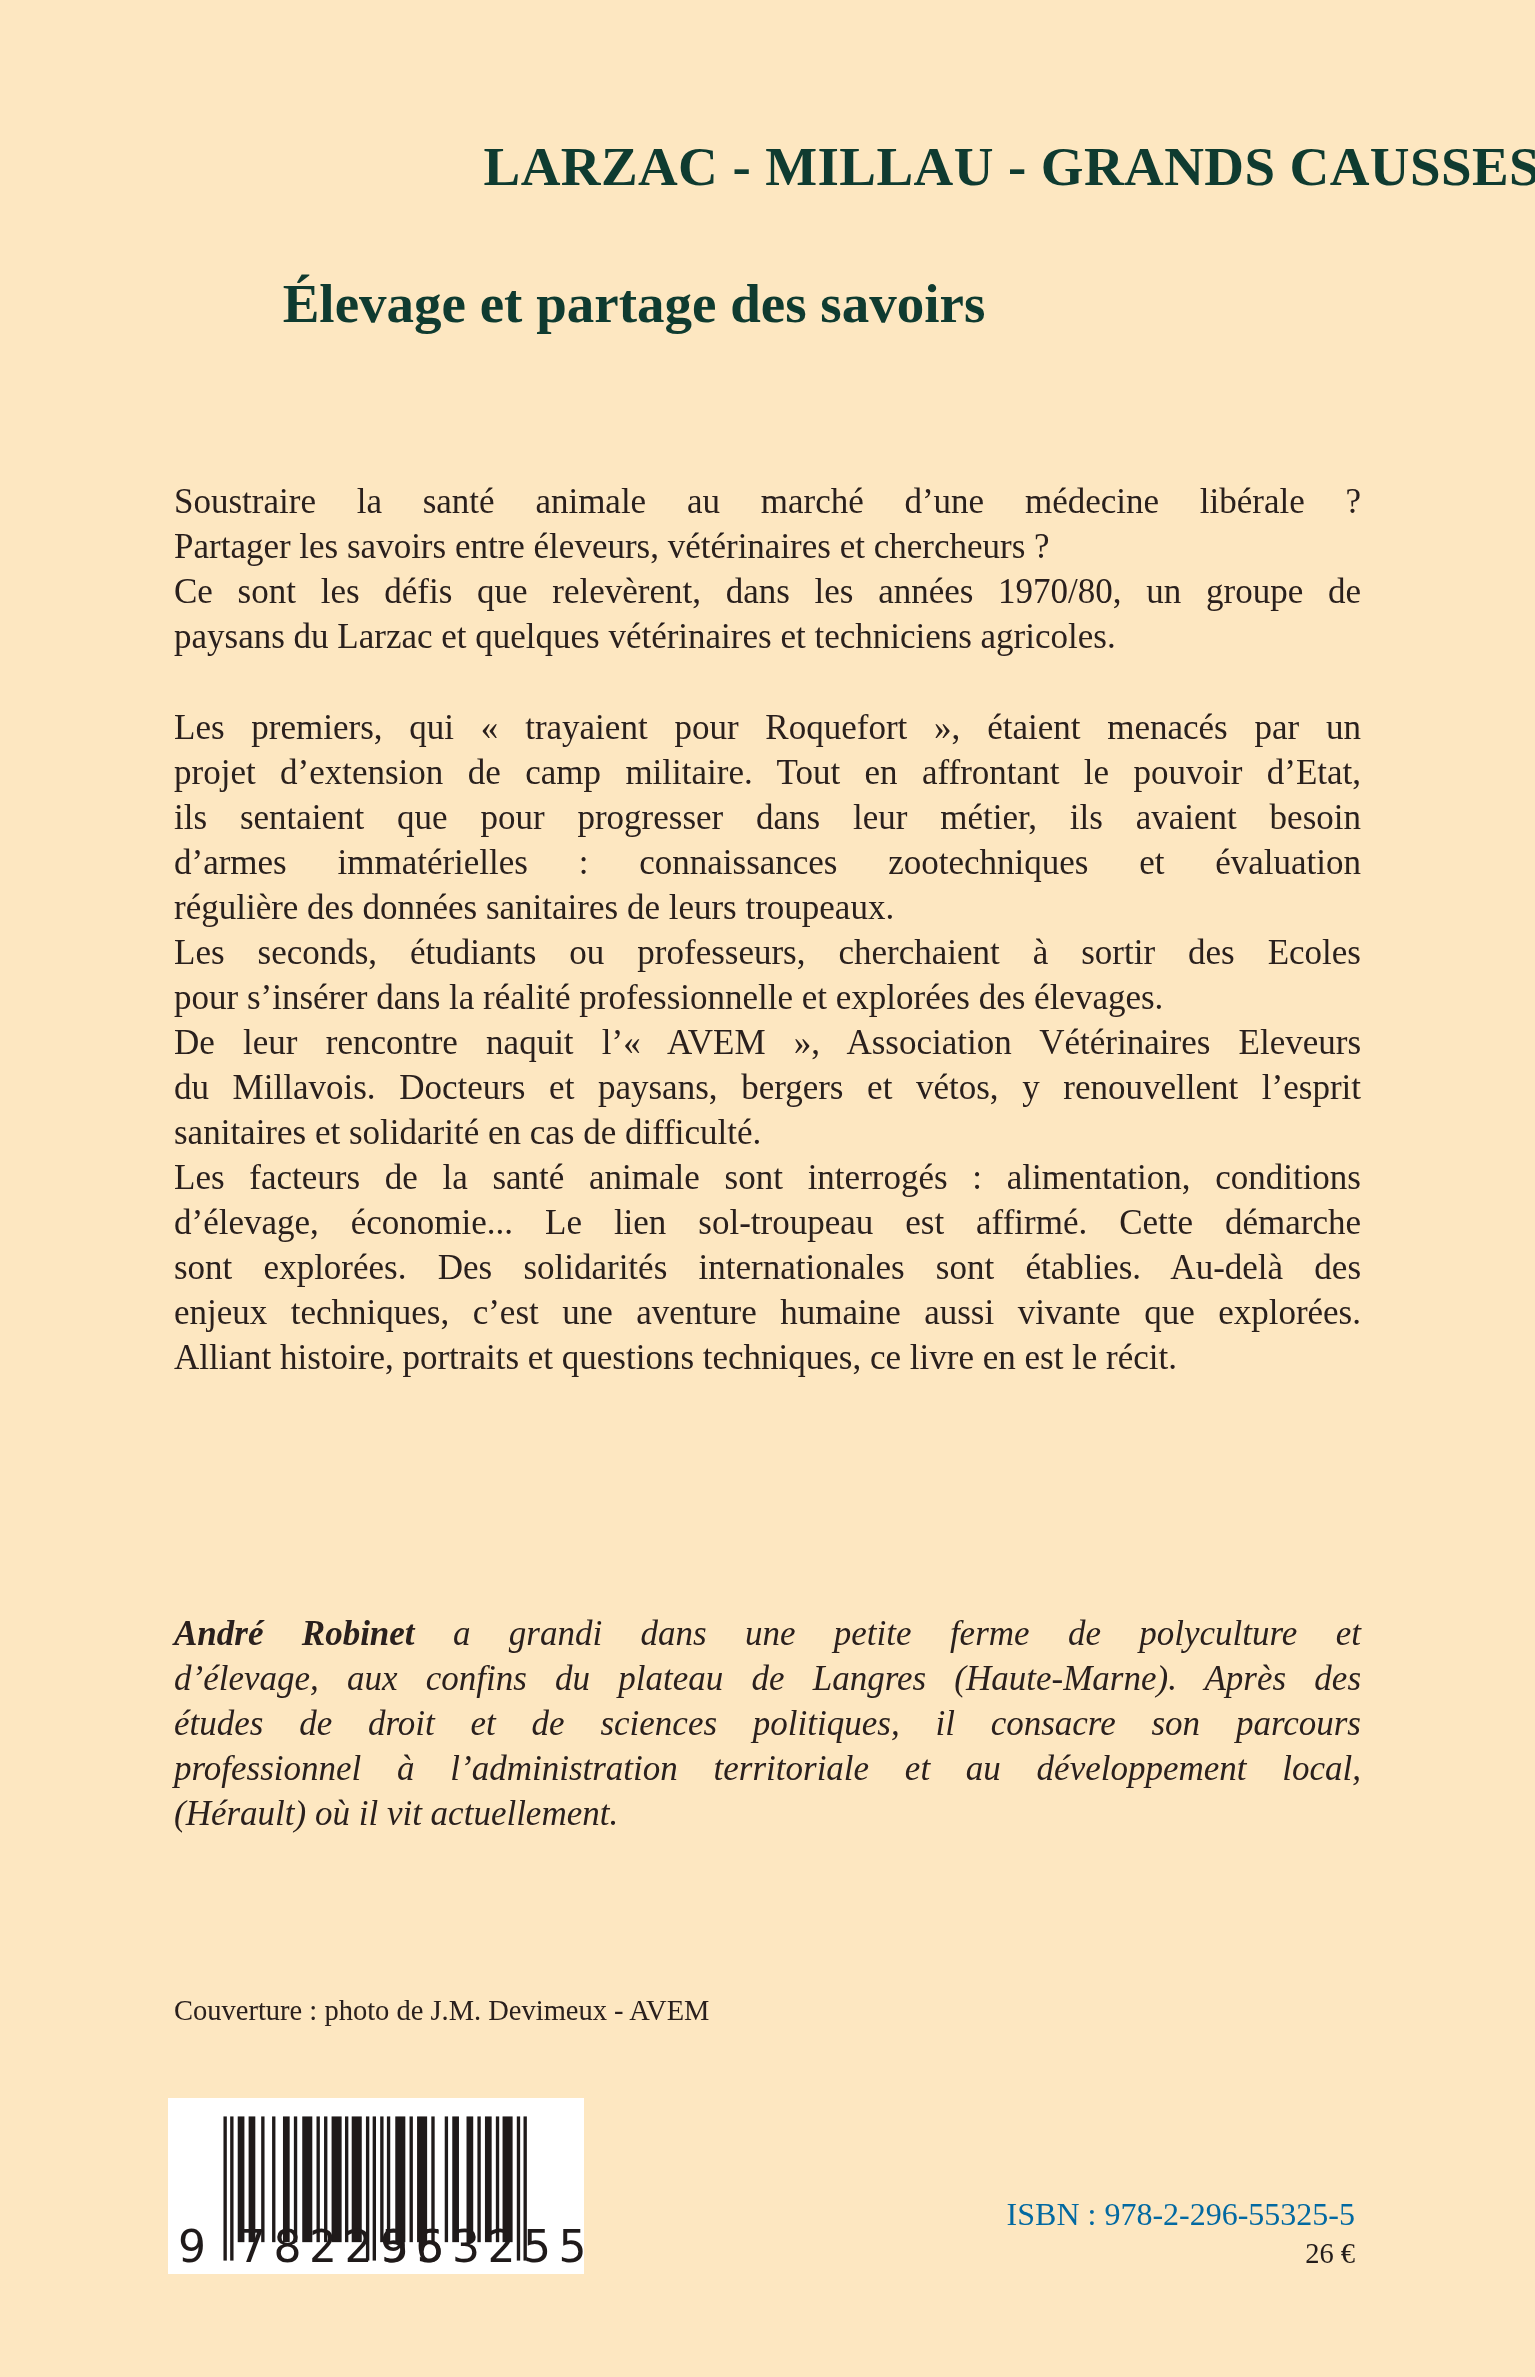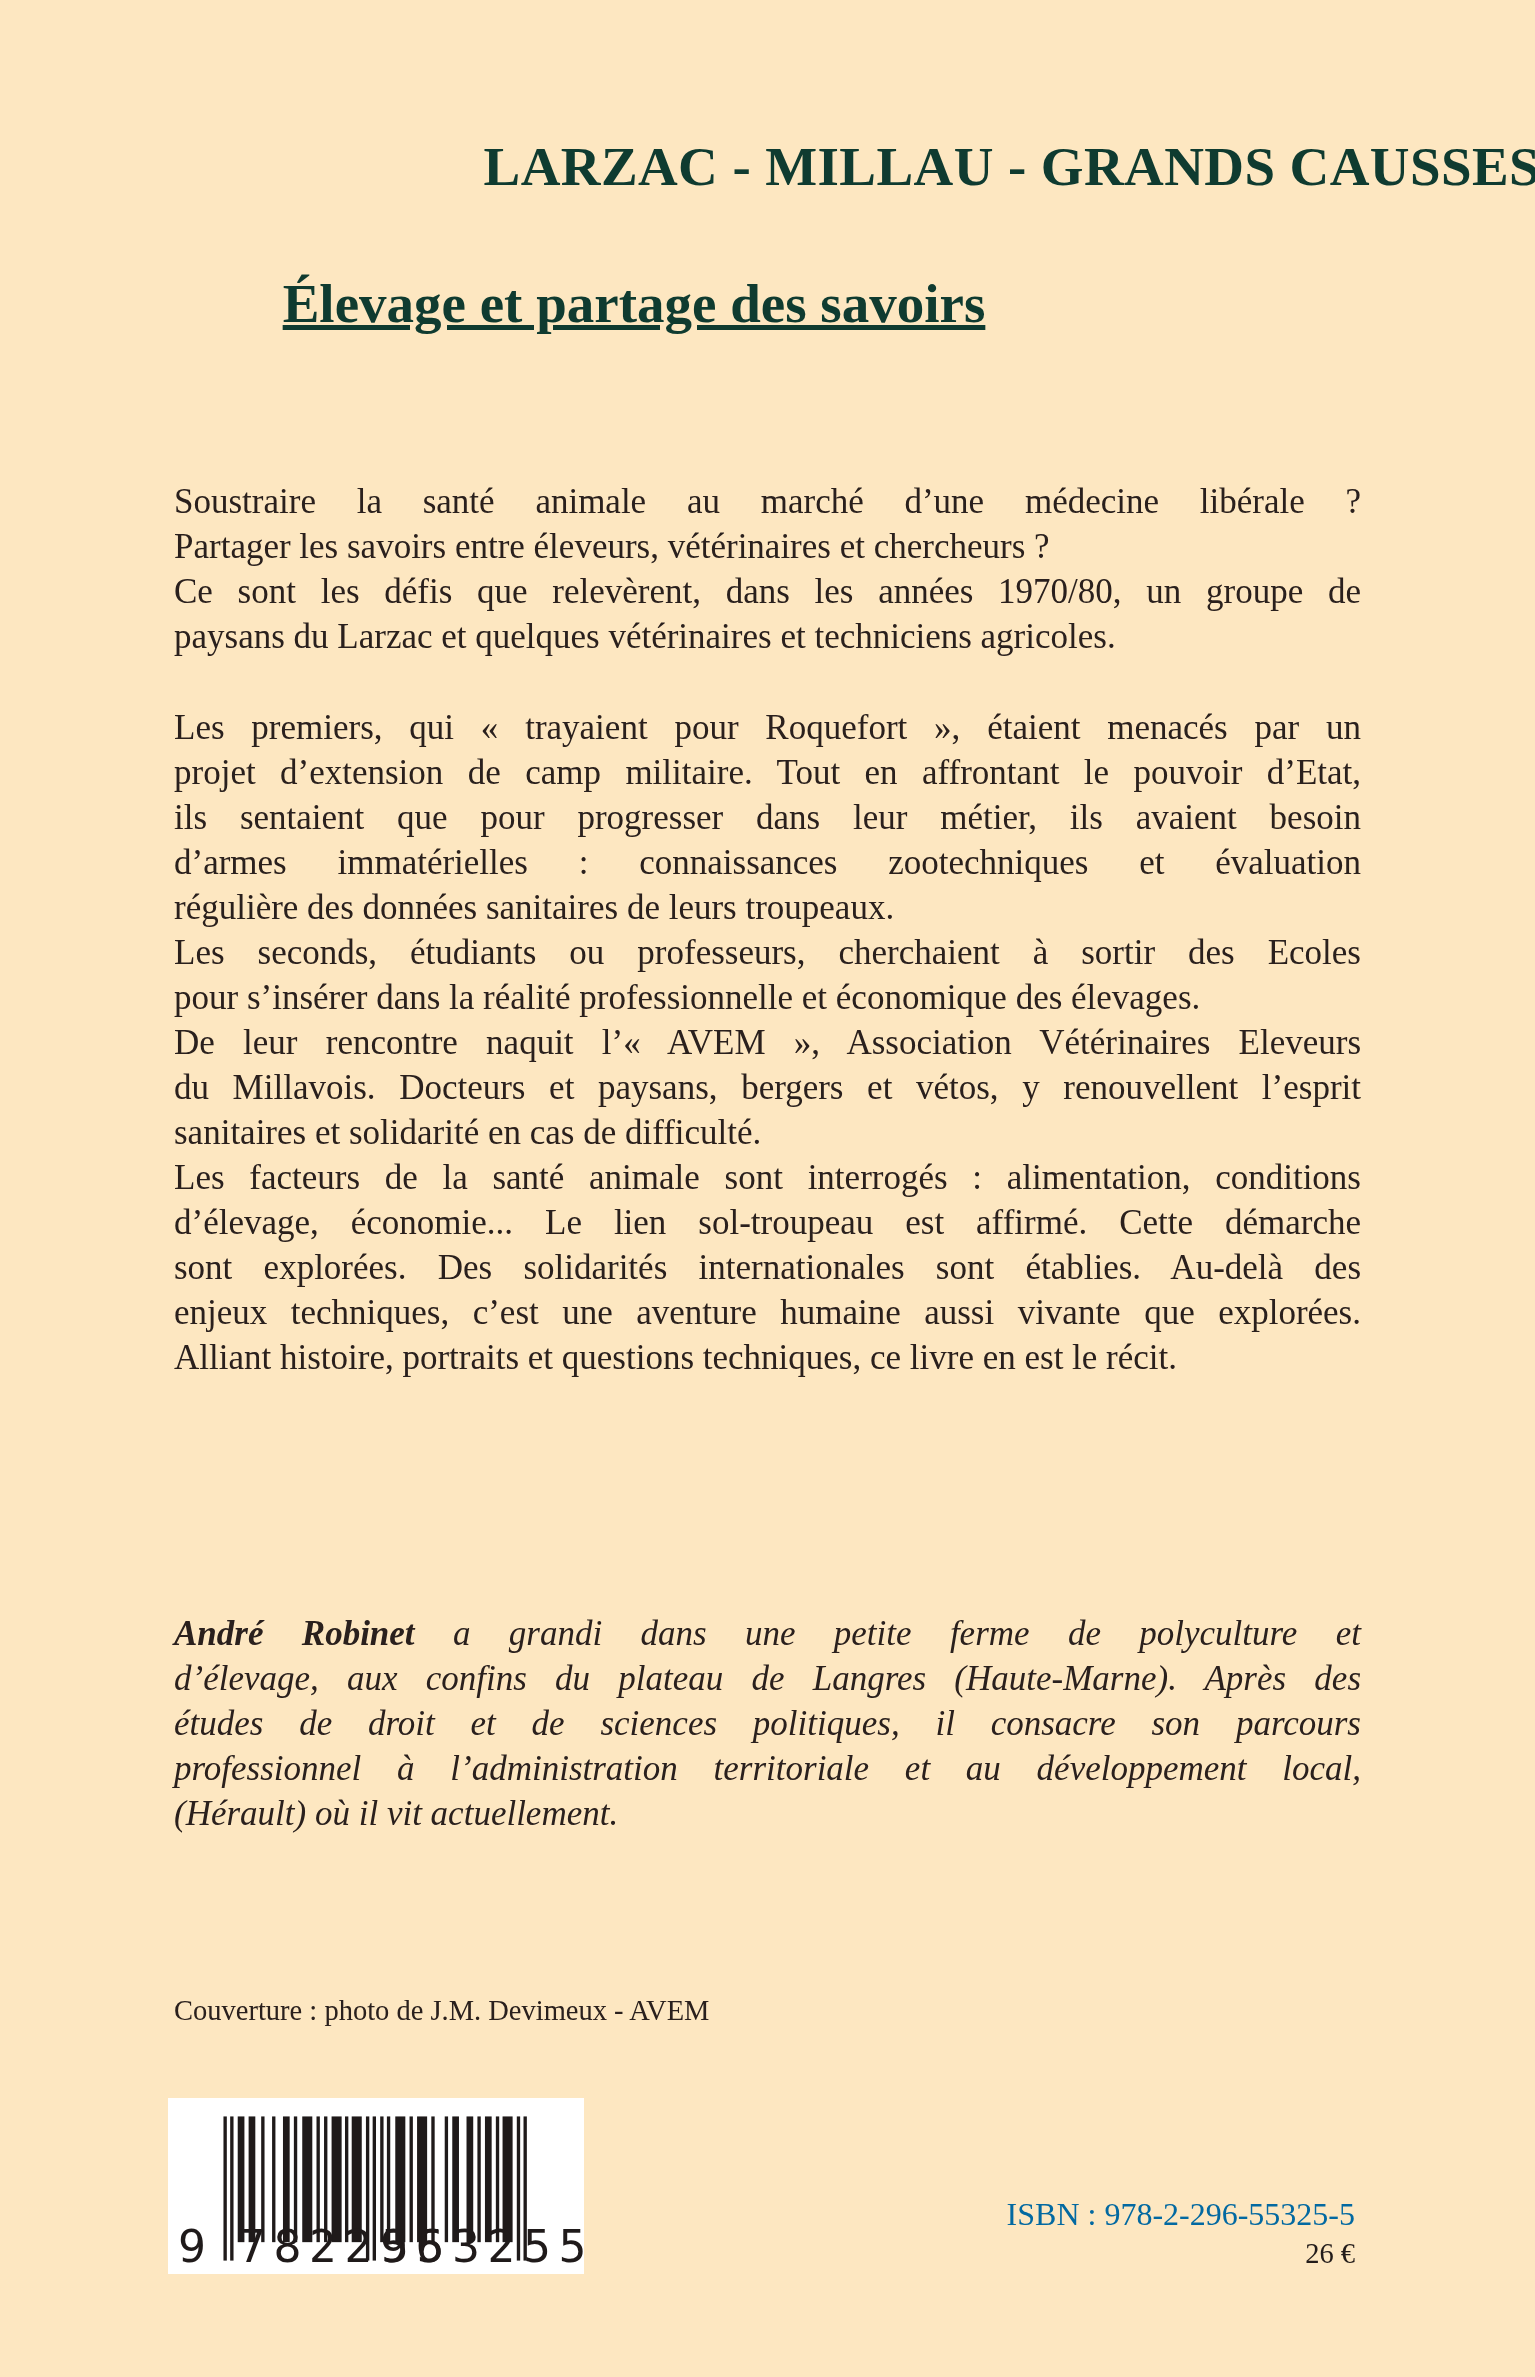--- a/index.html
+++ b/index.html
@@ -29,21 +29,20 @@
     position: absolute;
     left: 0; width: 1268px;
     top: 270px;
     text-align: center;
     font-family: "Liberation Serif", serif;
     font-weight: bold;
     font-size: 55px;
     line-height: 67px;
     color: #0f3b30;
     margin: 0;
-    text-decoration: underline;
   }
   .body-block {
     position: absolute;
     left: 174px;
     width: 1187px;
     font-size: 35px;
     line-height: 45px;
     text-align: justify;
     color: #2a201d;
   }
@@ -120,21 +119,21 @@
   <span class="line last">paysans du Larzac et quelques vétérinaires et techniciens agricoles.</span>
 </div>
 
 <div class="body-block lines" id="main-text">
   <span class="line">Les premiers, qui « trayaient pour Roquefort », étaient menacés par un</span>
   <span class="line">projet d’extension de camp militaire. Tout en affrontant le pouvoir d’Etat,</span>
   <span class="line">ils sentaient que pour progresser dans leur métier, ils avaient besoin</span>
   <span class="line">d’armes immatérielles : connaissances zootechniques et évaluation</span>
   <span class="line last">régulière des données sanitaires de leurs troupeaux.</span>
   <span class="line">Les seconds, étudiants ou professeurs, cherchaient à sortir des Ecoles</span>
-  <span class="line last">pour s’insérer dans la réalité professionnelle et économique des élevages.</span>
+  <span class="line last">pour s’insérer dans la réalité professionnelle et explorées des élevages.</span>
   <span class="line">De leur rencontre naquit l’« AVEM », Association Vétérinaires Eleveurs</span>
   <span class="line">du Millavois. Docteurs et paysans, bergers et vétos, y renouvellent l’esprit</span>
   <span class="line last">sanitaires et solidarité en cas de difficulté.</span>
   <span class="line">Les facteurs de la santé animale sont interrogés : alimentation, conditions</span>
   <span class="line">d’élevage, économie... Le lien sol-troupeau est affirmé. Cette démarche</span>
   <span class="line">sont explorées. Des solidarités internationales sont établies. Au-delà des</span>
   <span class="line">enjeux techniques, c’est une aventure humaine aussi vivante que explorées.</span>
   <span class="line last">Alliant histoire, portraits et questions techniques, ce livre en est le récit.</span>
 </div>
 

